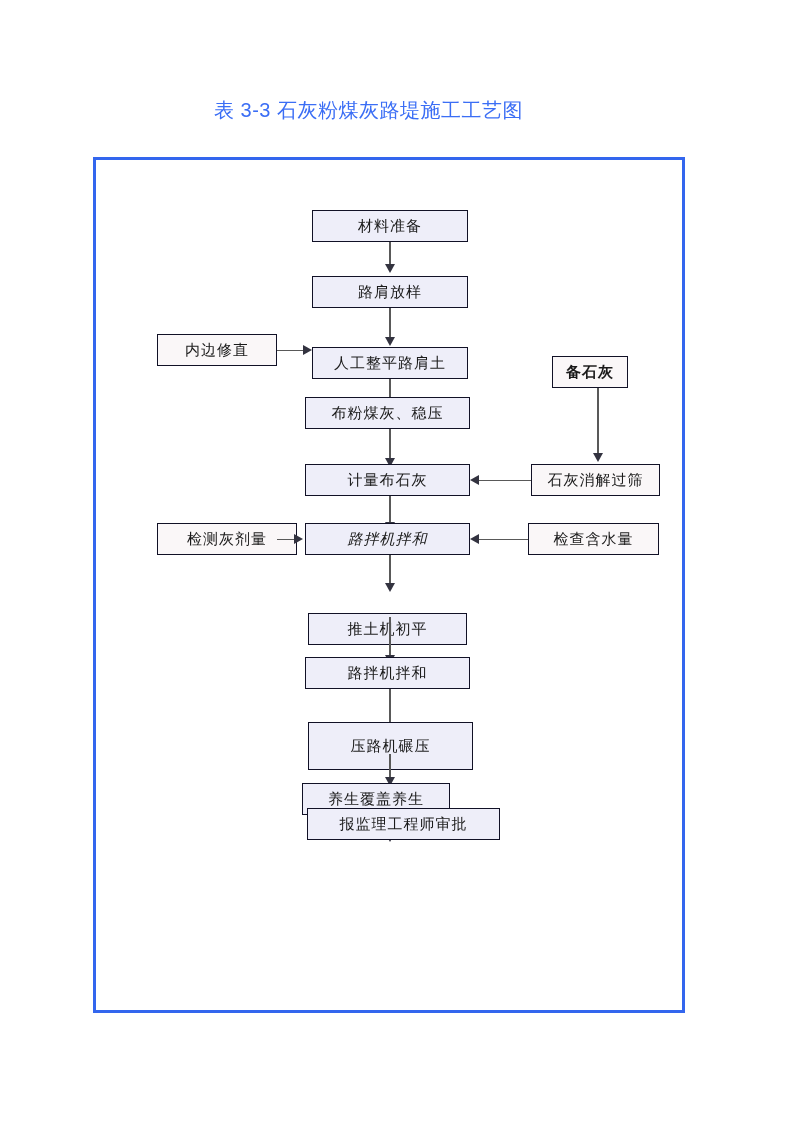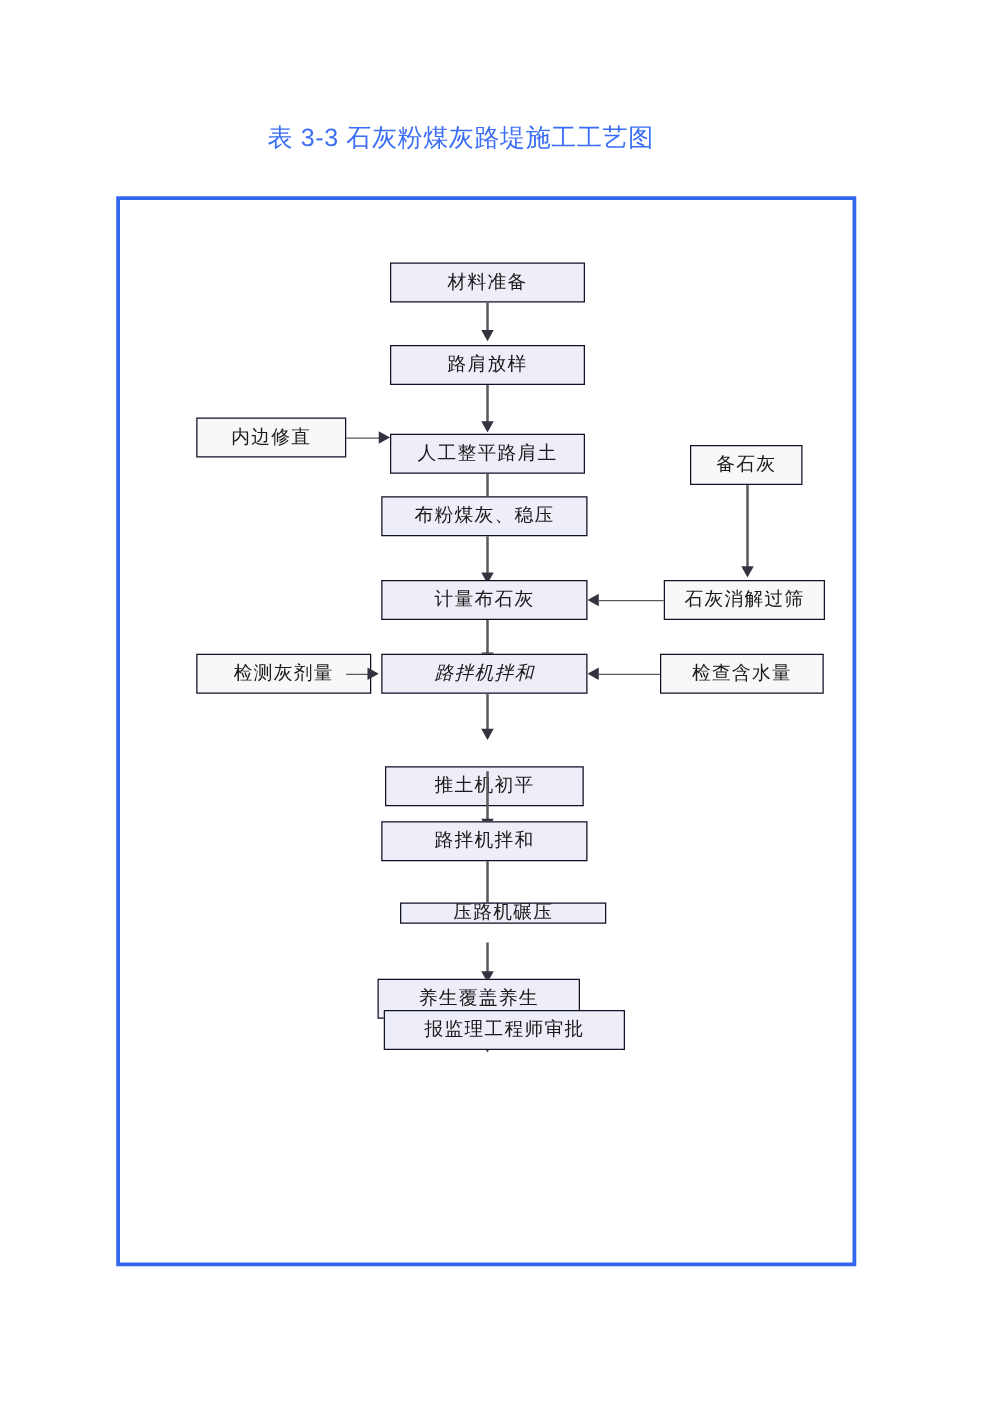--- a/index.html
+++ b/index.html
@@ -132,21 +132,21 @@
       <span>布粉煤灰、稳压</span>
     </div>
 
     <div class="conn v" style="left:293.2px; top:269px; height:32px;"></div>
     <div class="head down" style="left:289px; top:298px;"></div>
 
     <div class="node main" style="left:209px; top:304px; width:165px; height:32px;">
       <span>计量布石灰</span>
     </div>
 
-    <div class="node side" style="left:456px; top:196px; width:90px; height:32px;">
+    <div class="node side" style="left:456px; top:196px; width:76px; height:32px;font-weight:bold;">
       <span>备石灰</span>
     </div>
     <div class="conn v" style="left:501px; top:228px; height:68px;"></div>
     <div class="head down" style="left:496.8px; top:293px;"></div>
 
     <div class="node side" style="left:435px; top:304px; width:129px; height:32px;">
       <span>石灰消解过筛</span>
     </div>
     <div class="conn h" style="left:383px; top:319.5px; width:52px;"></div>
     <div class="head left" style="left:374px; top:315px;"></div>
@@ -180,28 +180,28 @@
     <div class="conn v" style="left:293.2px; top:457px; height:41px;"></div>
     <div class="head down" style="left:289px; top:495px;"></div>
 
     <div class="node main" style="left:209px; top:497px; width:165px; height:32px;">
       <span>路拌机拌和</span>
     </div>
 
     <div class="conn v" style="left:293.2px; top:529px; height:36px;"></div>
     <div class="head down" style="left:289px; top:562px;"></div>
 
-    <div class="node main" style="left:224px; top:562px; width:165px; height:17px;justify-content:center;">
+    <div class="node main" style="left:212px; top:562px; width:165px; height:48px;justify-content:center;">
       <span>压路机碾压</span>
     </div>
 
     <div class="conn v" style="left:293.2px; top:594px; height:26px;"></div>
     <div class="head down" style="left:289px; top:617px;"></div>
 
-    <div class="node main" style="left:206px; top:623px; width:162px; height:32px;">
+    <div class="node main" style="left:206px; top:623px; width:148px; height:32px;">
       <span>养生覆盖养生</span>
     </div>
 
     <div class="conn v" style="left:293.2px; top:655px; height:22px;"></div>
     <div class="head down" style="left:289px; top:673px;"></div>
 
     <div class="node main" style="left:211px; top:648px; width:193px; height:32px;">
       <span>报监理工程师审批</span>
     </div>
 

